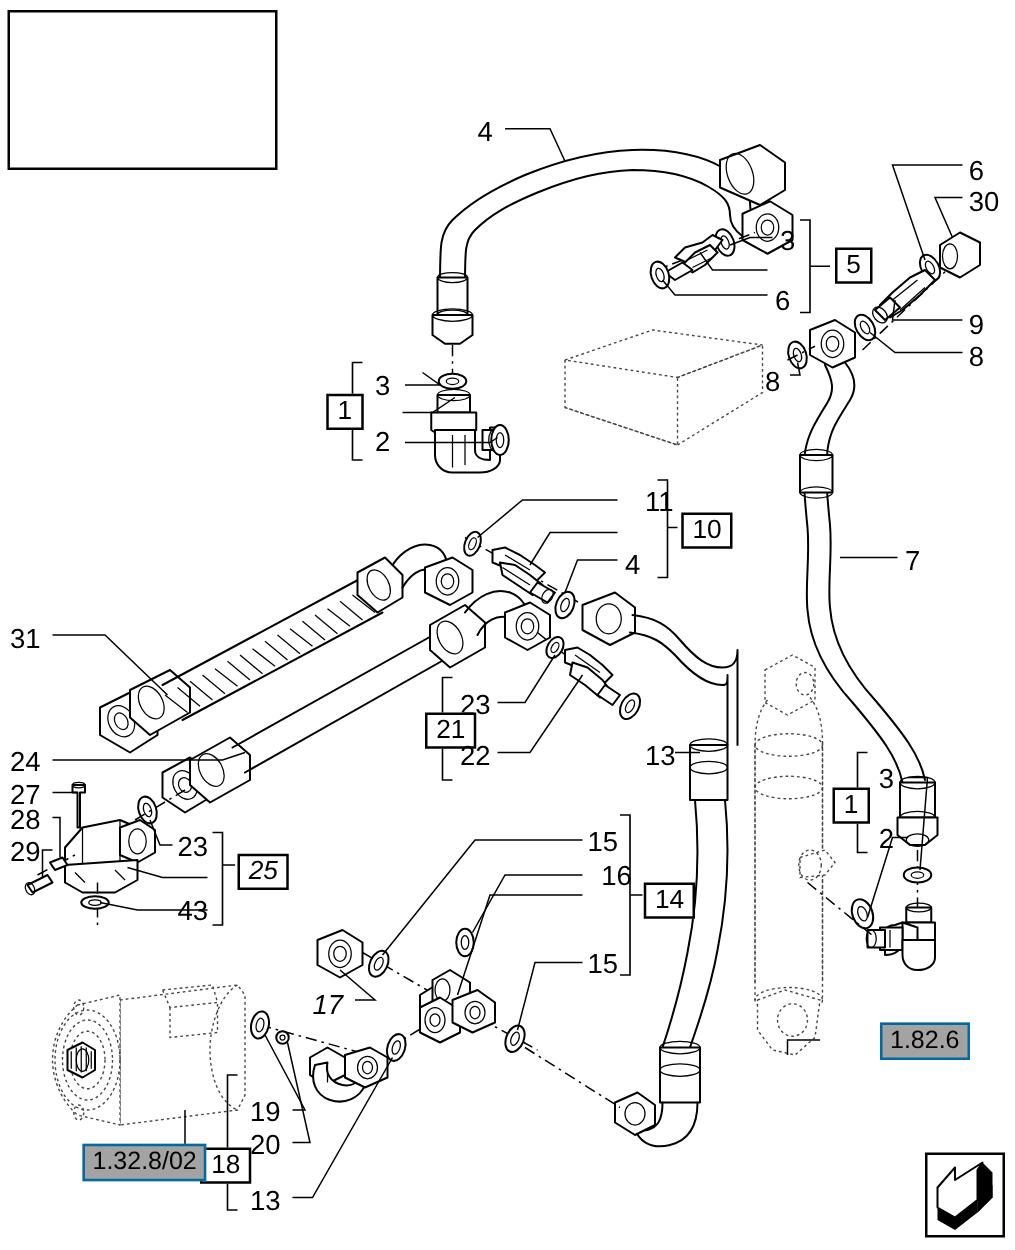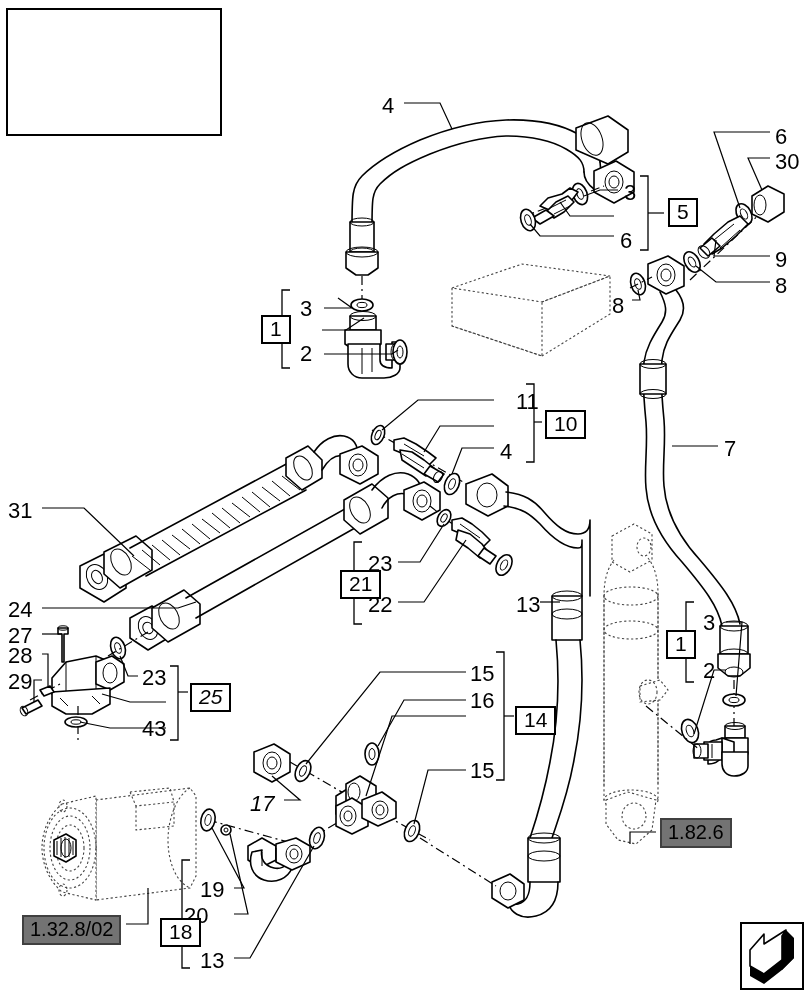--- a/index.html
+++ b/index.html
@@ -10,22 +10,23 @@
   #art{position:absolute;left:0;top:0;width:812px;height:1000px;}
   .lbl{
     position:absolute;font-family:"Liberation Sans", sans-serif;
     color:#000;line-height:1;white-space:nowrap;
   }
   .num{font-size:22px;}
   .boxnum{
     border:2px solid #000;padding:1px 7px 3px 7px;font-size:21px;background:#fff;
   }
   .refbox{
-    border:2px solid #404040;padding:2px 6px 4px 6px;font-size:20px;background:#737373;
+    border:2px solid #0369a1;padding:2px 6px 4px 6px;font-size:20px;background:#a3a3a3;
     font-family:"Liberation Sans", sans-serif;
+    margin-left:44px;
   }
   .thumbframe{
     position:absolute;left:6px;top:8px;width:216px;height:128px;
     border:2px solid #000;background:#fff;box-sizing:border-box;
   }
   .arrowbox{
     position:absolute;left:740px;top:922px;width:64px;height:68px;
     border:2px solid #000;background:#fff;box-sizing:border-box;
   }
 </style>
@@ -605,27 +606,27 @@
       <div class="lbl num" style="left: 516px; top: 594px;">13</div>
       <div class="lbl num" style="left: 8px; top: 625px;">27</div>
       <div class="lbl boxnum" style="left: 666px; top: 630px;">1</div>
       <div class="lbl num" style="left: 703px; top: 612px;">3</div>
       <div class="lbl num" style="left: 703px; top: 660px;">2</div>
       <div class="lbl num" style="left: 8px; top: 645px;">28</div>
       <div class="lbl num" style="left: 142px; top: 667px;">23</div>
       <div class="lbl num" style="left: 8px; top: 671px;">29</div>
       <div class="lbl boxnum" style="left: 190px; top: 683px; font-style: italic;">25</div>
       <div class="lbl num" style="left: 470px; top: 663px;">15</div>
-      <div class="lbl num" style="left: 470px; top: 690px;">16</div>
+      <div class="lbl num" style="left: 481px; top: 690px;">16</div>
       <div class="lbl boxnum" style="left: 515px; top: 706px; text-align: right;">14</div>
       <div class="lbl num" style="left: 142px; top: 718px;">43</div>
       <div class="lbl num" style="left: 470px; top: 760px;">15</div>
       <div class="lbl num" style="left: 250px; top: 793px; font-style: italic;">17</div>
       <div class="lbl num" style="left: 200px; top: 879px;">19</div>
-      <div class="lbl num" style="left: 184px; top: 905px; text-align: right;">20</div>
+      <div class="lbl num" style="left: 200px; top: 905px; text-align: right;">20</div>
       <div class="lbl boxnum" style="left: 160px; top: 918px;">18</div>
       <div class="lbl num" style="left: 200px; top: 950px;">13</div>
     </div>
   <div id="refbox-layer">
       <div class="lbl refbox" style="left: 660px; top: 818px;">1.82.6</div>
       <div class="lbl refbox" style="left: 22px; top: 915px;">1.32.8/02</div>
     </div>
 
 </div>
 

